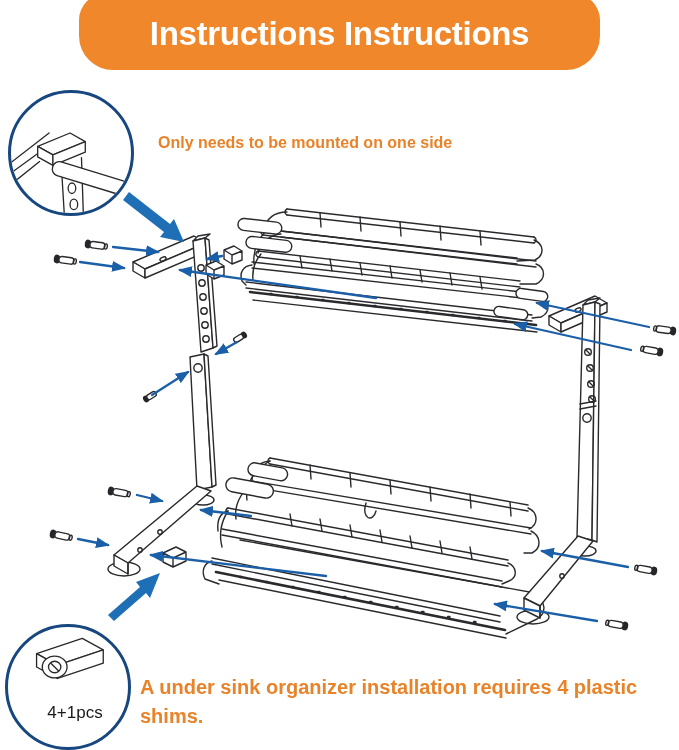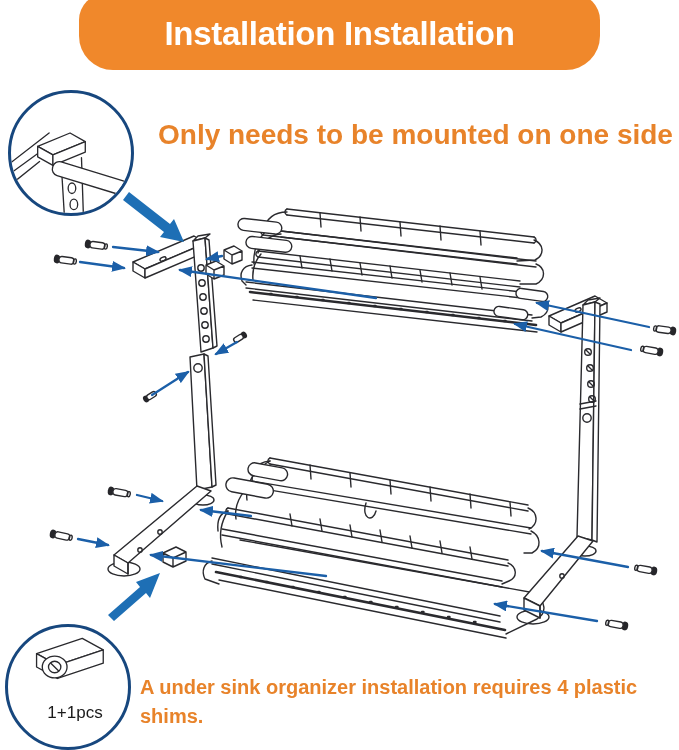--- a/index.html
+++ b/index.html
@@ -4,21 +4,21 @@
 <style>
   html,body{margin:0;padding:0;background:#fff;}
   .page{position:relative;width:679px;height:750px;background:#fff;overflow:hidden;
         font-family:"Liberation Sans",sans-serif;}
   .banner{position:absolute;left:79px;top:-6px;width:521px;height:76px;
           background:var(--banner-bg,#F0882B);border-radius:26px 26px 34px 34px;
           display:flex;align-items:center;justify-content:center;}
   .banner span{color:var(--banner-text,#FFFFFF);font-size:33px;font-weight:700;
                letter-spacing:-0.3px;padding-top:4px;}
   .note{position:absolute;color:var(--note-text,#E8832A);font-weight:700;}
-  .note-top{left:158px;top:121px;font-size:28px;line-height:28px;}
+  .note-top{left:158px;top:129px;font-size:16px;line-height:28px;}
   .note-top span{display:block;}
   .note-bottom{left:140px;top:673px;width:542px;font-size:20px;line-height:29px;}
   .diagram-svg{position:absolute;left:0;top:0;}
   .inset{position:absolute;width:120px;height:120px;border:3px solid var(--circle-border,#17477E);
          border-radius:50%;background:#fff;overflow:hidden;}
   .inset-top{left:8px;top:90px;}
   .inset-bottom{left:5px;top:624px;}
   .inset svg{position:absolute;left:0;top:0;}
   .inset-label{position:absolute;left:0;right:0;top:76px;text-align:center;padding-left:14px;
                font-size:17px;font-weight:400;color:var(--inset-label,#1A1A1A);}
@@ -251,25 +251,25 @@
 
   <div class="inset inset-bottom">
     <svg width="120" height="120" viewBox="0 0 126 126">
       <path class="laf" d="M30,28 L78,12 L100,24 L52,40 Z"></path>
       <path class="laf" d="M30,28 L30,42 L52,54 L52,40 Z"></path>
       <path class="laf" d="M52,40 L52,54 L100,38 L100,24 Z"></path>
       <ellipse class="laf" cx="49" cy="42" rx="13" ry="11.5"></ellipse>
       <ellipse class="la" cx="49" cy="42" rx="6.5" ry="6"></ellipse>
       <path class="la" d="M45,38 L53,46"></path>
     </svg>
-    <div class="inset-label">1+1pcs</div>
+    <div class="inset-label">4+1pcs</div>
   </div>
 
   <div class="banner">
-    <span>Installation Installation</span>
+    <span>Instructions Instructions</span>
   </div>
 
   <div class="note note-top">
     <span>Only needs to be mounted on one side</span>
   </div>
   <div class="note note-bottom">A under sink organizer installation requires 4 plastic shims.</div>
 
 </div>
 
 </body></html>

